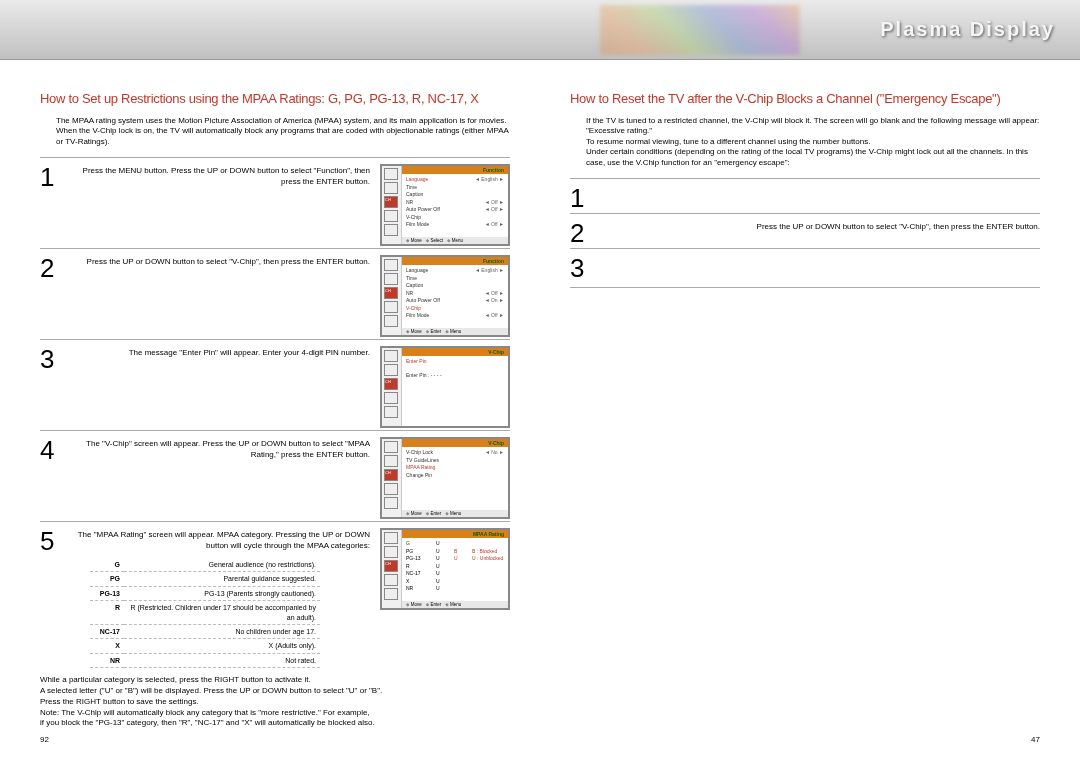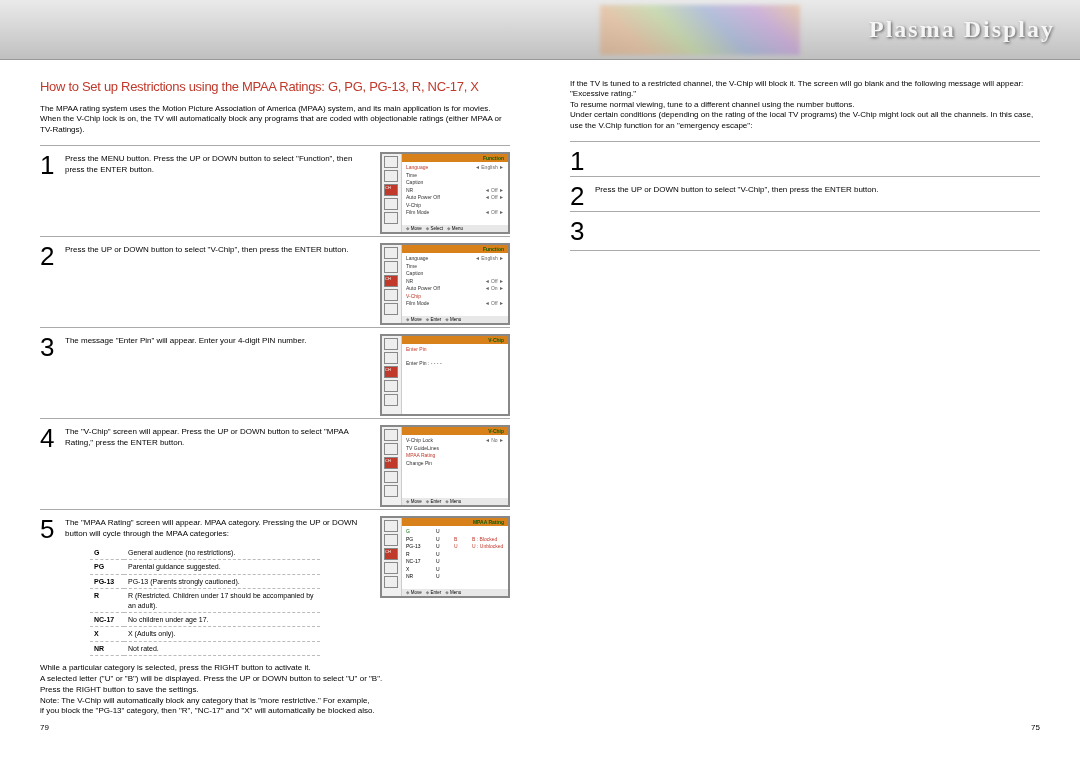--- a/index.html
+++ b/index.html
@@ -25,48 +25,49 @@
     position: absolute;
     right: 280px;
     top: 5px;
     width: 200px;
     height: 50px;
     opacity: 0.4;
     background: linear-gradient(45deg, #d89050 0%, #e8a060 20%, #a8d070 40%, #7090d0 60%, #b070d0 80%, #e8a060 100%);
     filter: blur(2px);
   }
   .header-title {
-    font-family: Liberation Serif, serif;
-    font-size: 24px;
+    font-family: Liberation Sans, sans-serif;
+    font-size: 20px;
     font-weight: bold;
     color: #f5f5f5;
     text-shadow: 1px 1px 3px rgba(0,0,0,0.6), -1px -1px 2px rgba(255,255,255,0.3);
     letter-spacing: 2px;
     z-index: 1;
   }
   .page-content {
     display: flex;
-    padding: 4px 10px;
+    padding: 16px 10px;
   }
   .left-page, .right-page {
     width: 50%;
     padding: 15px 30px 10px 30px;
     position: relative;
   }
   .section-title {
     color: #c0392b;
     font-size: 13px;
     letter-spacing: -0.3px;
     font-weight: normal;
     margin-bottom: 10px;
   }
   .intro-text {
     font-size: 8px;
     line-height: 1.3;
     margin-bottom: 10px;
+    margin-left: 16px;
   }
   hr { border: none; border-top: 1px solid #aaa; margin: 4px 0; }
   .step-row {
     display: flex;
     align-items: flex-start;
     border-top: 1px solid #aaa;
     padding: 6px 0 2px 0;
     min-height: 90px;
     position: relative;
   }
@@ -76,20 +77,21 @@
     font-weight: 300;
     width: 25px;
     flex-shrink: 0;
     line-height: 1;
   }
   .step-text {
     font-size: 8px;
     line-height: 1.35;
     flex: 1;
     padding-top: 2px;
+    text-align: right;
   }
   .step-screenshot {
     width: 130px;
     height: 82px;
     flex-shrink: 0;
     margin-left: 10px;
     border: 2px solid #888;
     background: #fff;
     display: flex;
     font-size: 5px;
@@ -440,35 +442,36 @@
             </div>
         </div>
       </div>
     </div>
 
     <div class="bottom-text" style="white-space:pre-line">While a particular category is selected, press the RIGHT button to activate it.
 A selected letter ("U" or "B") will be displayed. Press the UP or DOWN button to select "U" or "B".
 Press the RIGHT button to save the settings.
 Note: The V-Chip will automatically block any category that is "more restrictive." For example,
 if you block the "PG-13" category, then "R", "NC-17" and "X" will automatically be blocked also.</div>
-    <div class="page-num-left">79</div>
+    <div class="page-num-left">92</div>
   </div>
 
   <div class="right-page">
+    <div class="section-title">How to Reset the TV after the V-Chip Blocks a Channel ("Emergency Escape")</div>
     <div class="intro-text" style="white-space:pre-line">If the TV is tuned to a restricted channel, the V-Chip will block it. The screen will go blank and the following message will appear: "Excessive rating."
 To resume normal viewing, tune to a different channel using the number buttons.
 Under certain conditions (depending on the rating of the local TV programs) the V-Chip might lock out all the channels. In this case, use the V.Chip function for an "emergency escape":</div>
 
     <div class="step-row short">
       <div class="step-num">1</div>
     </div>
     <div class="step-row short">
       <div class="step-num">2</div>
       <div class="step-text">Press the UP or DOWN button to select "V-Chip", then press the ENTER button.</div>
     </div>
     <div class="step-row short">
       <div class="step-num">3</div>
     </div>
     <hr>
-    <div class="page-num-right">75</div>
+    <div class="page-num-right">47</div>
   </div>
 
 </div>
 
 </body></html>

